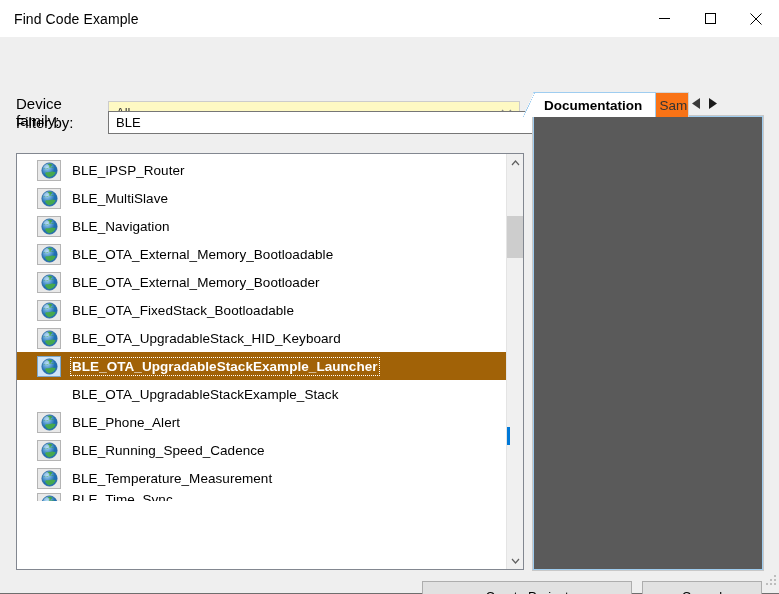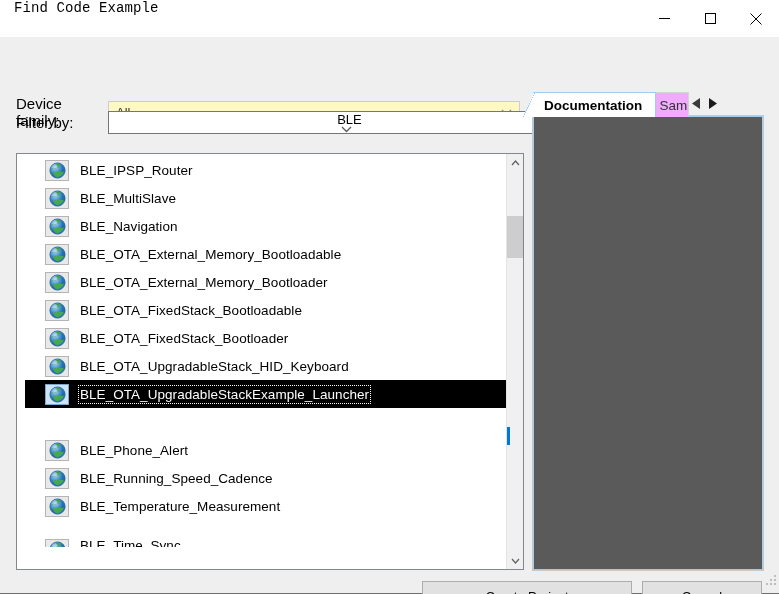--- a/index.html
+++ b/index.html
@@ -7,22 +7,22 @@
     width:779px;height:594px;overflow:hidden;
     background:#efefef;
     font-family:"Liberation Sans", sans-serif;
     font-size:13px;color:#000;
     -webkit-font-smoothing:antialiased;
   }
   .window{position:relative;width:779px;height:594px;background:#efefef;
           display:flex;flex-direction:column;border-bottom:1px solid #6e6e6e;box-sizing:border-box;}
 
   
-  .titlebar{height:37px;background:#ffffff;display:flex;
-            flex:0 0 auto;position:relative;font-family:Liberation Mono, monospace;}
+  .titlebar{height:37px;background:#ffffff;display:flex;align-items:center;
+            flex:0 0 auto;position:relative;}
   .title-text{padding-left:14px;font-size:14px;color:#000;letter-spacing:.1px;}
   .caption-buttons{position:absolute;right:0;top:0;height:37px;display:flex;}
   .cap-btn{width:46px;height:37px;display:flex;align-items:center;justify-content:center;
            background:transparent;border:none;padding:0;cursor:default;}
   .cap-btn svg{display:block;}
 
   
   .content{flex:1 1 auto;position:relative;background:#efefef;}
 
   
@@ -32,32 +32,32 @@
          display:flex;align-items:center;font-size:13px;}
   .combo .cval{padding-left:7px;flex:1 1 auto;white-space:nowrap;overflow:hidden;}
   .combo .arrow{width:26px;display:flex;align-items:center;justify-content:center;}
   .combo.disabled{background:#fef9c3;border:1px solid #cccccc;color:#3b3b3b;}
   .combo.enabled{background:#ffffff;border:1px solid #767676;color:#000;}
 
   
   .listbox{position:absolute;left:16px;top:116px;width:508px;height:417px;
            background:#ffffff;border:1px solid #828790;box-sizing:border-box;
            display:flex;overflow:hidden;}
-  .list-area{flex:1 1 auto;position:relative;overflow:hidden;padding-top:2px;padding-left:8px;}
+  .list-area{flex:1 1 auto;position:relative;overflow:hidden;padding-top:2px;}
   .row{height:28px;display:flex;align-items:center;box-sizing:border-box;
        padding-left:19px;}
   .row .icon-slot{width:26px;height:22px;flex:0 0 auto;margin-right:10px;
                   display:flex;align-items:center;justify-content:center;}
   .row .icon-frame{width:24px;height:21px;background:#e9e9e9;border:1px solid #b4b4b4;
                    display:flex;align-items:center;justify-content:center;box-sizing:border-box;}
   .row .lbl{font-size:13.5px;white-space:nowrap;letter-spacing:.05px;}
-  .row.selected{background:#000000;color:#ffffff;}
+  .row.selected{background:#a16207;color:#ffffff;font-weight:bold;}
   .row.selected .lbl{outline:1px dotted #ffffff;outline-offset:1px;}
   .row.selected .icon-frame{background:#cfe4f7;border-color:#7aa7cc;}
-  .row.clipped{height:9px;overflow:hidden;align-items:flex-start;margin-top:18px;}
+  .row.clipped{height:9px;overflow:hidden;align-items:flex-start;}
 
   
   .vscroll{width:17px;flex:0 0 auto;background:#f0f0f0;border-left:1px solid #e4e4e4;
            display:flex;flex-direction:column;position:relative;box-sizing:border-box;}
   .sb-btn{height:17px;display:flex;align-items:center;justify-content:center;
           background:#f0f0f0;flex:0 0 auto;}
   .sb-track{flex:1 1 auto;position:relative;background:#f0f0f0;}
   .sb-thumb{position:absolute;left:0;right:0;top:45px;height:42px;background:#cdcdcd;}
   .sb-mark{position:absolute;left:0;width:3px;height:18px;background:#0078d7;top:256px;}
 
@@ -67,21 +67,21 @@
   .tab{height:25px;display:flex;align-items:center;justify-content:center;
        box-sizing:border-box;font-size:13.5px;position:relative;}
   .tab.active{background:#ffffff;border:1px solid #9fcdf0;border-bottom:none;
               font-weight:bold;padding:0 13px 0 10px;color:#000;
               border-top-left-radius:0;z-index:3;}
   .tab.active:before{content:"";position:absolute;left:-11px;bottom:0;width:0;height:0;
               border-style:solid;border-width:0 0 25px 11px;
               border-color:transparent transparent #ffffff transparent;}
   .tab.active:after{content:"";position:absolute;left:-11px;bottom:0;width:12px;height:25px;
               background:linear-gradient(to bottom right, transparent 49%, #9fcdf0 49.5%, #9fcdf0 52%, transparent 52.5%);}
-  .tab.inactive{background:#f0abfc;border:1px solid #d4d4d4;border-bottom:none;
+  .tab.inactive{background:#f97316;border:1px solid #d4d4d4;border-bottom:none;
               padding:0 4px 0 6px;color:#333;max-width:34px;overflow:hidden;
               white-space:nowrap;z-index:1;margin-left:-1px;}
   .tab.inactive:before{content:"";position:absolute;left:-9px;bottom:0;width:0;height:0;
               border-style:solid;border-width:0 0 25px 9px;
               border-color:transparent transparent #f2f2f2 transparent;}
   .tab-arrows{margin-left:1px;display:flex;align-items:center;height:25px;gap:7px;
               padding:0 6px 0 2px;z-index:5;background:transparent;}
   .tab-arrows span{display:inline-block;}
   .doc-body{position:absolute;left:0;top:25px;width:230px;height:454px;
             background:#5a5a5a;border:1px solid #9fcdf0;box-sizing:border-box;
@@ -135,21 +135,21 @@
         <div class="arrow">
           <svg width="11" height="7" viewBox="0 0 11 7">
               <polyline points="1,1 5.5,5.5 10,1" fill="none" stroke="#8a8a8a" stroke-width="1.3"></polyline>
             </svg>
         </div>
       </div>
     </div>
 
     <div class="form-row" style="top:74px;">
       <div class="form-label">Filter by:</div>
-      <div class="combo enabled" style="width:476px;flex-direction:column;">
+      <div class="combo enabled" style="width:476px;">
         <div class="cval">BLE</div>
         <div class="arrow">
           <svg width="11" height="7" viewBox="0 0 11 7">
               <polyline points="1,1 5.5,5.5 10,1" fill="none" stroke="#5a5a5a" stroke-width="1.3"></polyline>
             </svg>
         </div>
       </div>
     </div>
 
     <div class="listbox">
@@ -278,39 +278,20 @@
                       <stop offset="100%" stop-color="#1f6fb5"></stop>
                     </radialGradient>
                   </defs>
                   <circle cx="8.5" cy="8.5" r="7.6" fill="url(#og)" stroke="#1b5f9e" stroke-width="0.8"></circle>
                   <path d="M2.2 6.5 C4.2 5.2 5.6 7.4 7.4 6.2 C8.9 5.2 8.2 3.0 6.4 2.2 C8.0 1.3 10.4 1.6 11.6 2.8 L9.8 4.6 L11.2 6.0 L13.8 5.0" fill="#3fa23f" opacity="0.95"></path>
                   <path d="M4.0 11.0 C6.0 9.6 8.6 10.6 10.4 9.8 C12.0 9.1 13.2 10.4 14.8 9.8 C14.2 12.6 11.6 14.9 8.5 15.2 C6.4 15.3 4.8 13.4 4.0 11.0 Z" fill="#49ab49" opacity="0.95"></path>
                   <ellipse cx="6.2" cy="4.6" rx="3.4" ry="2.0" fill="#ffffff" opacity="0.18"></ellipse>
                 </svg>
               </div>
             </div>
-            <span class="lbl">BLE_OTA_FixedStack_Bootloader</span>
-          </div>
-          <div class="row">
-            <div class="icon-slot">
-              <div class="icon-frame">
-                <svg width="17" height="17" viewBox="0 0 17 17">
-                  <defs>
-                    <radialGradient id="og" cx="35%" cy="30%">
-                      <stop offset="0%" stop-color="#a9d8f5"></stop>
-                      <stop offset="100%" stop-color="#1f6fb5"></stop>
-                    </radialGradient>
-                  </defs>
-                  <circle cx="8.5" cy="8.5" r="7.6" fill="url(#og)" stroke="#1b5f9e" stroke-width="0.8"></circle>
-                  <path d="M2.2 6.5 C4.2 5.2 5.6 7.4 7.4 6.2 C8.9 5.2 8.2 3.0 6.4 2.2 C8.0 1.3 10.4 1.6 11.6 2.8 L9.8 4.6 L11.2 6.0 L13.8 5.0" fill="#3fa23f" opacity="0.95"></path>
-                  <path d="M4.0 11.0 C6.0 9.6 8.6 10.6 10.4 9.8 C12.0 9.1 13.2 10.4 14.8 9.8 C14.2 12.6 11.6 14.9 8.5 15.2 C6.4 15.3 4.8 13.4 4.0 11.0 Z" fill="#49ab49" opacity="0.95"></path>
-                  <ellipse cx="6.2" cy="4.6" rx="3.4" ry="2.0" fill="#ffffff" opacity="0.18"></ellipse>
-                </svg>
-              </div>
-            </div>
             <span class="lbl">BLE_OTA_UpgradableStack_HID_Keyboard</span>
           </div>
           <div class="row selected">
             <div class="icon-slot">
               <div class="icon-frame">
                 <svg width="17" height="17" viewBox="0 0 17 17">
                   <defs>
                     <radialGradient id="og" cx="35%" cy="30%">
                       <stop offset="0%" stop-color="#a9d8f5"></stop>
                       <stop offset="100%" stop-color="#1f6fb5"></stop>
@@ -320,20 +301,21 @@
                   <path d="M2.2 6.5 C4.2 5.2 5.6 7.4 7.4 6.2 C8.9 5.2 8.2 3.0 6.4 2.2 C8.0 1.3 10.4 1.6 11.6 2.8 L9.8 4.6 L11.2 6.0 L13.8 5.0" fill="#3fa23f" opacity="0.95"></path>
                   <path d="M4.0 11.0 C6.0 9.6 8.6 10.6 10.4 9.8 C12.0 9.1 13.2 10.4 14.8 9.8 C14.2 12.6 11.6 14.9 8.5 15.2 C6.4 15.3 4.8 13.4 4.0 11.0 Z" fill="#49ab49" opacity="0.95"></path>
                   <ellipse cx="6.2" cy="4.6" rx="3.4" ry="2.0" fill="#ffffff" opacity="0.18"></ellipse>
                 </svg>
               </div>
             </div>
             <span class="lbl">BLE_OTA_UpgradableStackExample_Launcher</span>
           </div>
           <div class="row">
             <div class="icon-slot"></div>
+            <span class="lbl">BLE_OTA_UpgradableStackExample_Stack</span>
           </div>
           <div class="row">
             <div class="icon-slot">
               <div class="icon-frame">
                 <svg width="17" height="17" viewBox="0 0 17 17">
                   <defs>
                     <radialGradient id="og" cx="35%" cy="30%">
                       <stop offset="0%" stop-color="#a9d8f5"></stop>
                       <stop offset="100%" stop-color="#1f6fb5"></stop>
                     </radialGradient>

